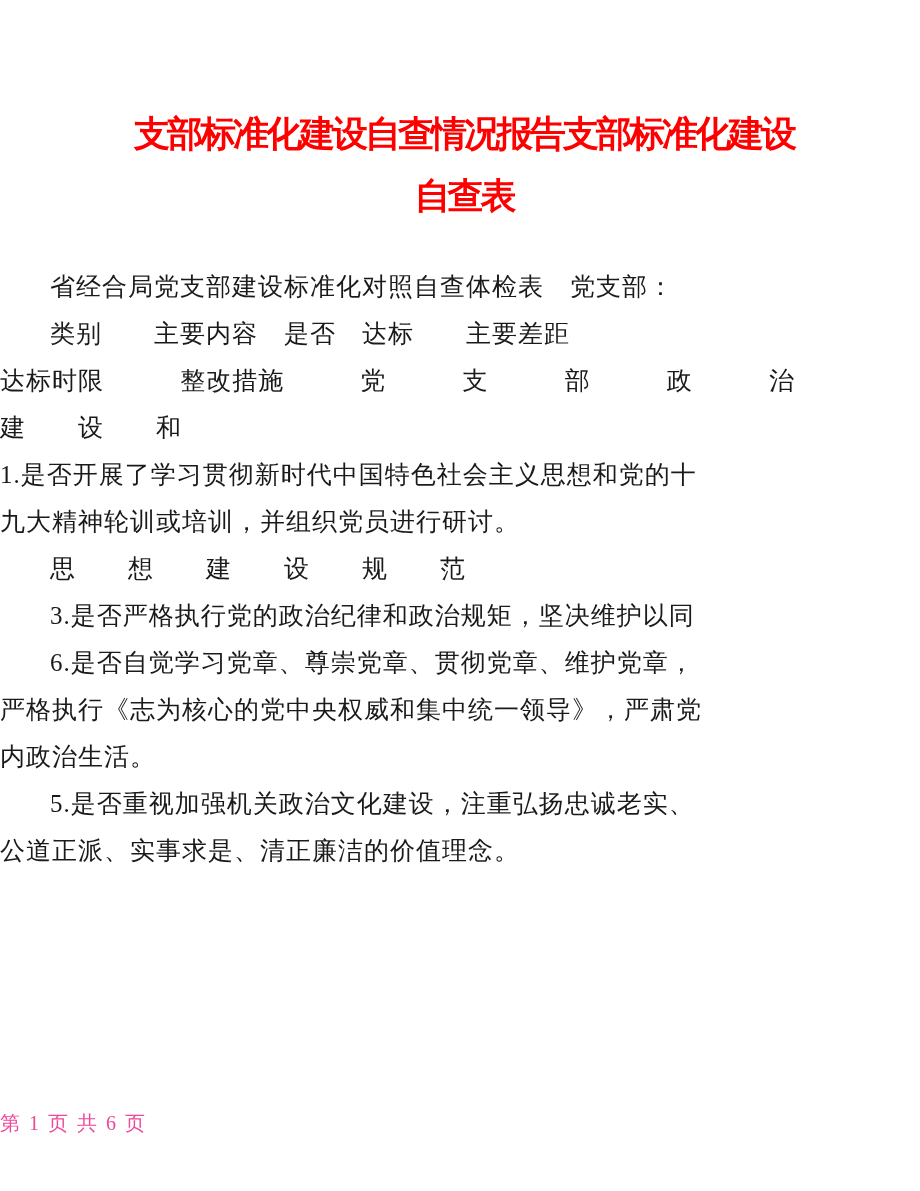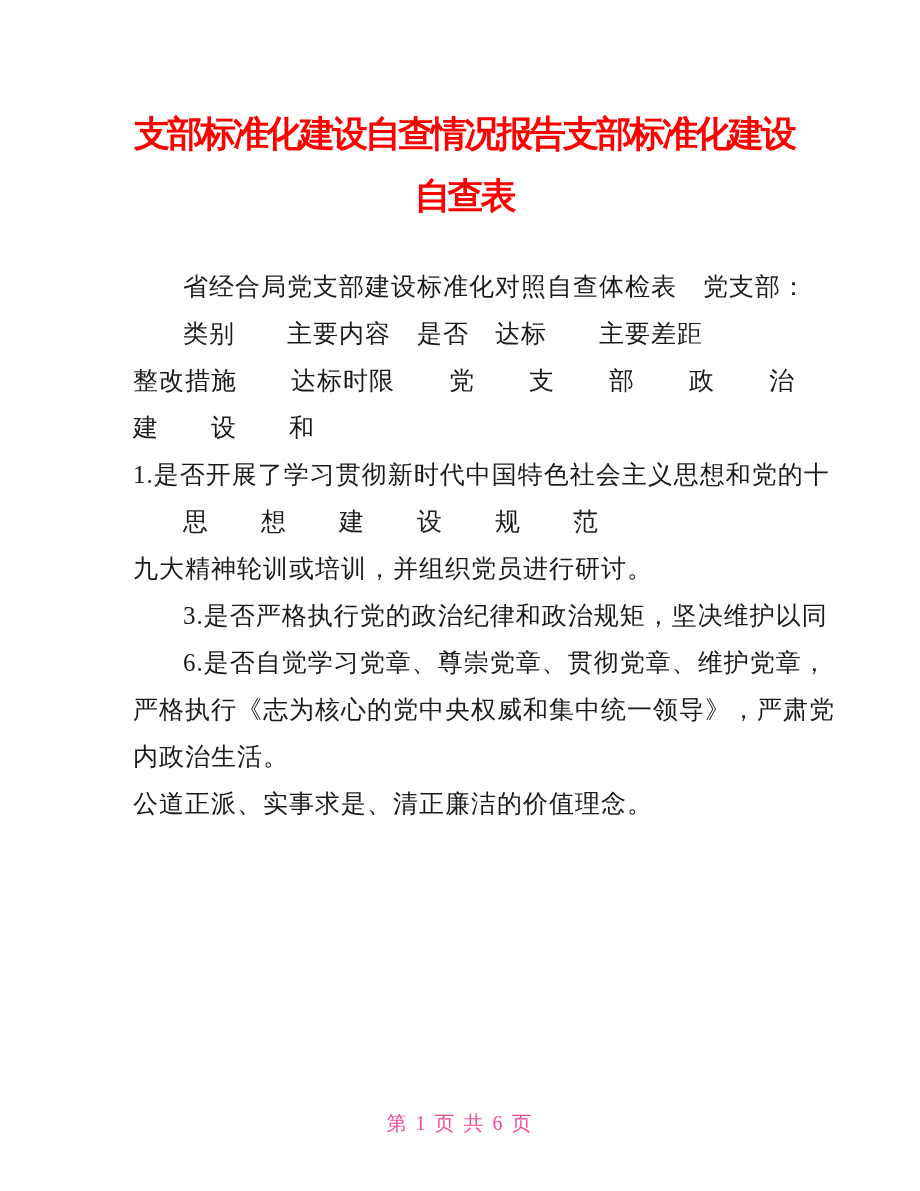--- a/index.html
+++ b/index.html
@@ -30,21 +30,20 @@
     font-weight: bold;
     font-size: 36px;
     line-height: 62px;
     letter-spacing: -3px;
     color: var(--title-color, #ff0000);
     white-space: nowrap;
   }
   
   .doc-body {
     margin-top: 36px;
-    padding-left: 133px;
     padding-right: 125px;
   }
   .doc-line {
     font-size: 25px;
     line-height: 47px;
     height: 47px;
     letter-spacing: 1px;
     color: #1a1a1a;
     white-space: nowrap;
   }
@@ -58,21 +57,21 @@
   }
   .doc-line.justify span {
     display: inline-block;
   }
   
   .page-footer {
     position: absolute;
     left: 0;
     right: 0;
     top: 1110px;
-    text-align: center;
+    text-align: left;
   }
   .footer-text {
     font-size: 20px;
     letter-spacing: 2px;
     color: var(--footer-color, #ee4899);
   }
 </style>
 </head>
 <body>
 
@@ -80,36 +79,37 @@
 
   <div class="title-block">
     <div class="title-line">支部标准化建设自查情况报告支部标准化建设</div>
     <div class="title-line">自查表</div>
   </div>
 
   <div class="doc-body" id="doc-body">
       <div class="doc-line indent">省经合局党支部建设标准化对照自查体检表　党支部：</div>
       <div class="doc-line indent">类别　　主要内容　是否　达标　　主要差距</div>
       <div class="doc-line justify">
+        <span>达标时限</span>
         <span>整改措施</span>
-        <span>达标时限</span>
         <span>党</span>
         <span>支</span>
         <span>部</span>
         <span>政</span>
         <span>治</span>
       </div>
       <div class="doc-line">建　　设　　和</div>
       <div class="doc-line">1.是否开展了学习贯彻新时代中国特色社会主义思想和党的十</div>
+      <div class="doc-line">九大精神轮训或培训，并组织党员进行研讨。</div>
       <div class="doc-line indent">思　　想　　建　　设　　规　　范</div>
-      <div class="doc-line">九大精神轮训或培训，并组织党员进行研讨。</div>
       <div class="doc-line indent">3.是否严格执行党的政治纪律和政治规矩，坚决维护以同</div>
       <div class="doc-line indent">6.是否自觉学习党章、尊崇党章、贯彻党章、维护党章，</div>
       <div class="doc-line">严格执行《志为核心的党中央权威和集中统一领导》，严肃党</div>
       <div class="doc-line">内政治生活。</div>
+      <div class="doc-line indent">5.是否重视加强机关政治文化建设，注重弘扬忠诚老实、</div>
       <div class="doc-line">公道正派、实事求是、清正廉洁的价值理念。</div>
     </div>
 
   <div class="page-footer">
     <span class="footer-text">第 1 页 共 6 页</span>
   </div>
 
 </div>
 
 </body></html>

